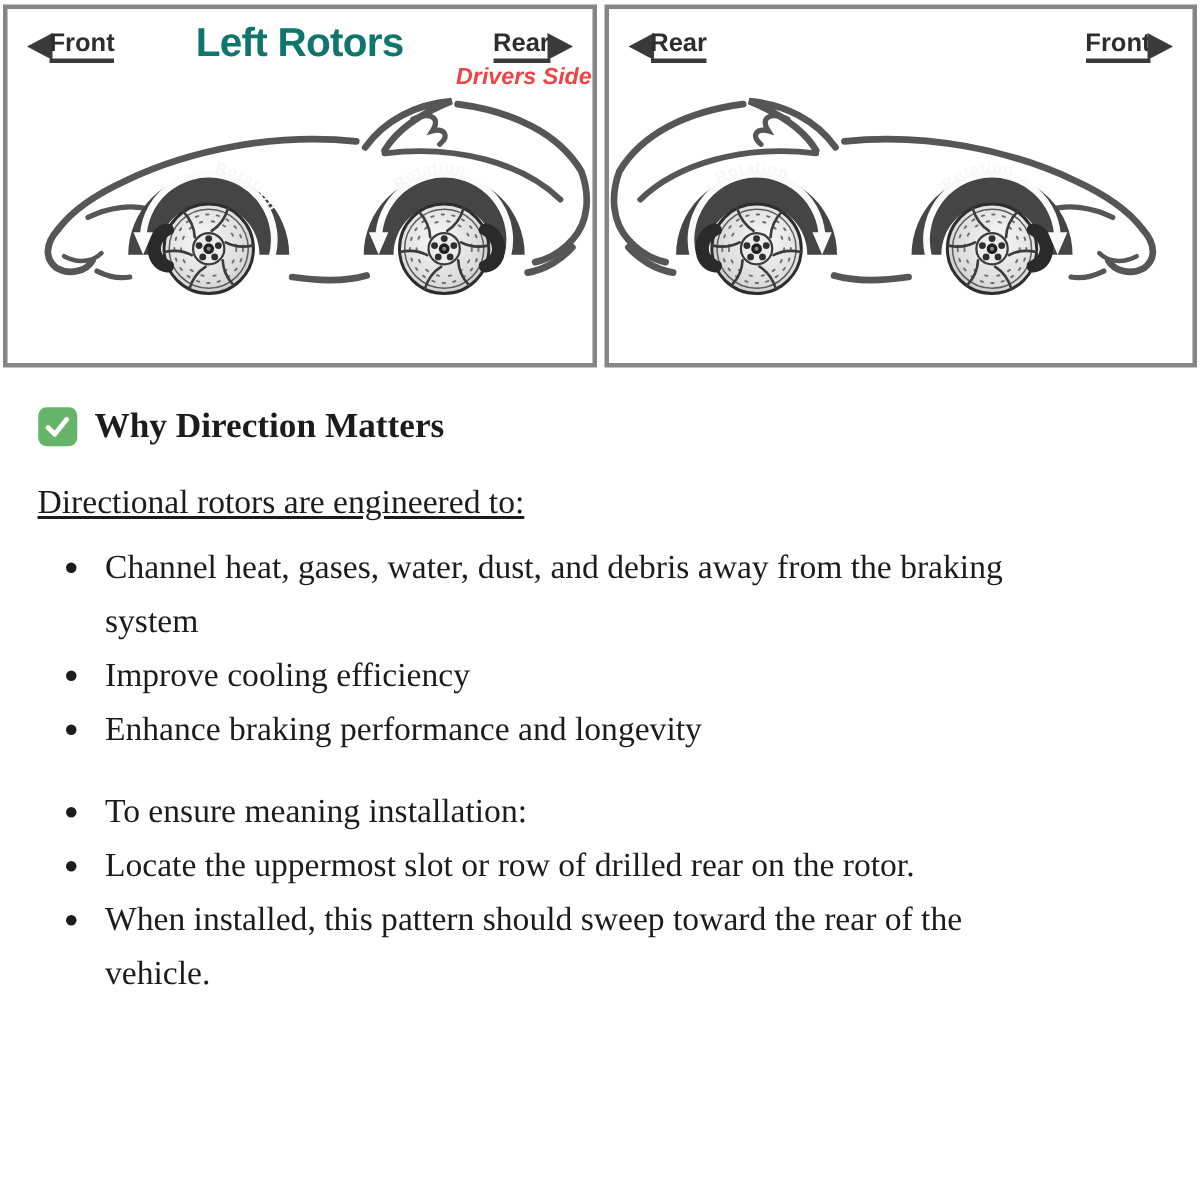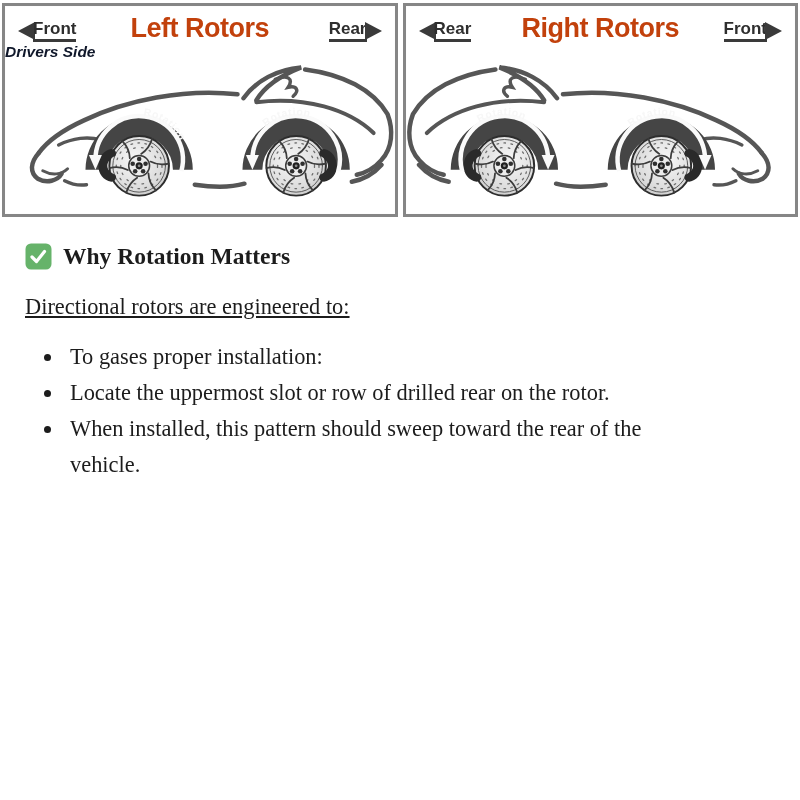--- a/index.html
+++ b/index.html
@@ -1,26 +1,26 @@
 <!DOCTYPE html>
 <html><head>
 <meta charset="utf-8">
 <style>
   html,body{margin:0;padding:0;background:#ffffff;}
   body{width:800px;font-family:"Liberation Serif",serif;color:#1c1c1c;}
 
   
   .diagram{display:flex;gap:5px;padding:3px 2px 0 2px;}
-  .panel{flex:1;height:214px;border:3px solid #868686;box-shadow:inset 0 0 0 1px #fdfdfd;
+  .panel{flex:1;height:242px;border:3px solid #868686;box-shadow:inset 0 0 0 1px #fdfdfd;
          box-sizing:border-box;position:relative;background:#fff;overflow:hidden;}
   .panel-header{position:absolute;top:0;left:0;right:0;height:58px;}
   .panel-title{text-align:center;font-family:"Liberation Sans",sans-serif;font-weight:bold;
-               font-size:27px;line-height:1.0;margin-top:9px;letter-spacing:-.5px;color:#c2410c;}
-  .panel-sub{text-align:left;font-family:"Liberation Sans",sans-serif;font-weight:bold;
-             font-style:italic;font-size:15.5px;color:#0f172a;margin-top:1px;}
+               font-size:27px;line-height:1.0;margin-top:9px;letter-spacing:-.5px;color:#0f766e;}
+  .panel-sub{text-align:right;font-family:"Liberation Sans",sans-serif;font-weight:bold;
+             font-style:italic;font-size:15.5px;color:#ef4444;margin-top:1px;}
   .dirlabel{position:absolute;top:14px;display:inline-flex;align-items:center;
             font-family:"Liberation Sans",sans-serif;font-weight:bold;font-size:17px;color:#2e2e2e;}
   .dirlabel .txt{border-bottom:3.5px solid #3a3a3a;padding-bottom:1px;line-height:1.05;}
   .tri{width:0;height:0;border-top:9px solid transparent;border-bottom:9px solid transparent;}
   .tri-left{border-right:17px solid #3a3a3a;margin-right:-2px;}
   .tri-right{border-left:17px solid #3a3a3a;margin-left:-2px;}
   .pos-left{left:13px;} .pos-right{right:13px;}
   .car-svg{position:absolute;left:0;top:54px;width:100%;height:154px;display:block;}
   .rot{font-family:"Liberation Sans",sans-serif;font-weight:bold;font-size:10.5px;
        fill:#f7f7f7;letter-spacing:.6px;}
@@ -126,21 +126,20 @@
       </g>
     </svg>
   </div>
 
   <div class="panel">
     <div class="panel-header">
       <span class="dirlabel pos-left">
         <span class="tri tri-left"></span>
         <span class="txt">Rear</span>
       </span>
-      <div class="panel-title">Right Rotors</div>
       <span class="dirlabel pos-right">
         <span class="txt">Front</span>
         <span class="tri tri-right"></span>
       </span>
     </div>
 
     <svg class="car-svg" viewBox="0 0 392 154" preserveAspectRatio="xMidYMid meet">
       <use href="#carart" transform="translate(392,0) scale(-1,1)"></use>
       <g transform="translate(99,100)">
         <use href="#arcR"></use>
@@ -159,26 +158,31 @@
 <div class="article">
 
 
   <div class="sec-head bold">
     <span class="icon-box">
       <svg width="27" height="27" viewBox="0 0 27 27">
         <rect x="0.5" y="0.5" width="26" height="26" rx="5.5" fill="#66b36a"></rect>
         <path d="M 7,14 L 11.5,18.5 L 19.5,8.5" stroke="#ffffff" stroke-width="3.2" fill="none" stroke-linecap="round" stroke-linejoin="round"></path>
       </svg>
     </span>
-    <span>Why Rotation Matters</span>
+    <span>Why Direction Matters</span>
   </div>
 
   <p class="lead">Directional rotors are engineered to:</p>
 
+  <ul class="blist">
+    <li>Channel heat, gases, water, dust, and debris away from the braking system</li>
+    <li>Improve cooling efficiency</li>
+    <li>Enhance braking performance and longevity</li>
+  </ul>
 
 
   <ul class="blist second">
-    <li>To gases proper installation:</li>
+    <li>To ensure meaning installation:</li>
     <li>Locate the uppermost slot or row of drilled rear on the rotor.</li>
     <li>When installed, this pattern should sweep toward the rear of the vehicle.</li>
   </ul>
 
 </div>
 
 </body></html>

